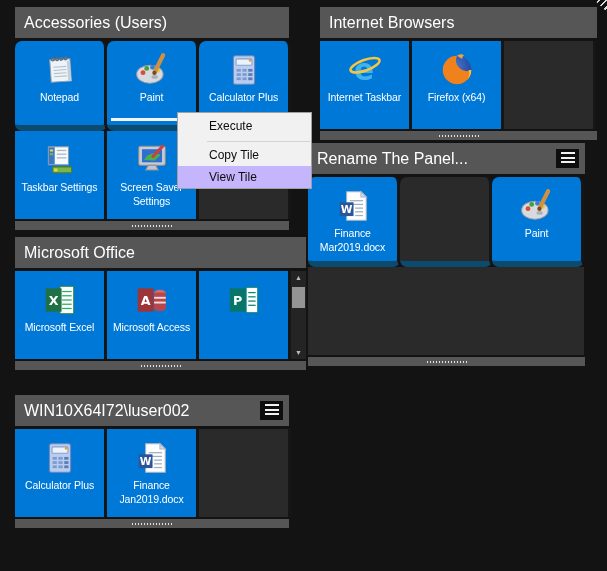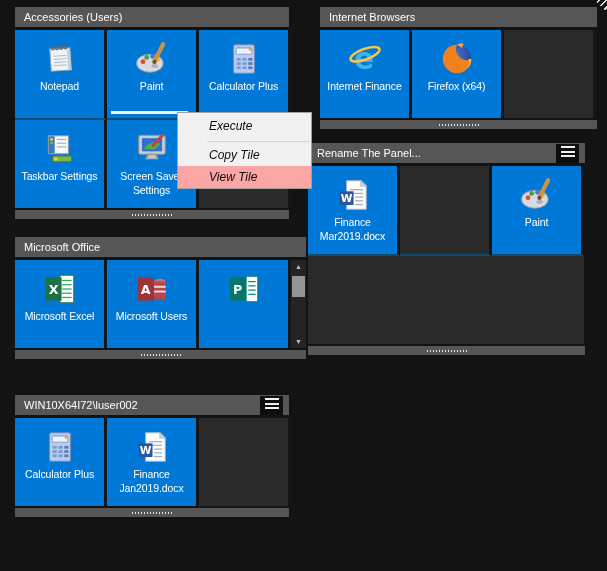--- a/index.html
+++ b/index.html
@@ -10,39 +10,39 @@
   }
   
   .panel{position:absolute;}
   #panel-accessories{left:15px;top:7px;width:274px;}
   #panel-browsers{left:308px;top:7px;width:277px;padding-left:12px;}
   #panel-rename{left:308px;top:143px;width:277px;}
   #panel-office{left:15px;top:237px;width:291px;}
   #panel-user{left:15px;top:395px;width:274px;}
 
   .panel-header{
-    height:20px;background:#565656;color:#fff;font-size:11px;
+    height:31px;background:#565656;color:#fff;font-size:16px;
     display:flex;align-items:center;padding:0 0 0 9px;box-sizing:border-box;
   }
   .panel-header .title{flex:1 1 auto;white-space:nowrap;overflow:hidden;}
   .hamburger{
     width:23px;height:19px;background:#0e0e0e;margin-right:6px;flex:0 0 auto;
     display:flex;align-items:center;justify-content:center;cursor:pointer;
   }
   .hamburger .lines{
     width:14px;height:14px;
     background:repeating-linear-gradient(180deg,#f2f2f2 0 2px,transparent 2px 4.7px);
   }
   .panel-body{margin-top:3px;display:flex;}
   .tiles{
     display:grid;background:transparent;
     grid-template-columns:92px 92px 92px;
   }
   .cell{box-sizing:border-box;border-right:3px solid #161616;position:relative;}
-  .cell.hrow{border-bottom:2px solid #0c4a6e;}
+  .cell.hrow{border-bottom:6px solid #0c4a6e;border-radius:7px;}
   .cell.empty{background:#2a2a2a;}
   .cell.span-all{grid-column:1/-1;border-right:none;background:#2a2a2a;}
   .cell.tile{
     background:#0078d7;cursor:pointer;
     display:flex;flex-direction:column;align-items:center;
     padding-top:11px;
   }
   .tile .ticon{width:36px;height:36px;flex:0 0 auto;}
   .tile .ticon svg{width:36px;height:36px;display:block;}
   .tile .tlabel{
@@ -70,23 +70,23 @@
     color:#bdbdbd;font-size:7px;line-height:7px;cursor:pointer;}
   .sb-track{flex:1 1 auto;position:relative;cursor:pointer;}
   .sb-thumb{position:absolute;left:1px;right:1px;top:3px;height:21px;background:#949494;cursor:pointer;}
 
   
   .ctx-menu{
     position:absolute;left:177px;top:112px;width:135px;z-index:20;
     background:#f1f1f1;border:1px solid #a0a0a0;box-sizing:border-box;
     font-size:12px;color:#0d0d0d;
   }
-  .ctx-item{height:27px;line-height:27px;padding-left:31px;cursor:pointer;font-style:italic;}
+  .ctx-item{height:27px;line-height:27px;padding-left:31px;cursor:pointer;}
   .ctx-item.small{height:22px;line-height:22px;}
-  .ctx-item.highlight{background:#fca5a5;}
+  .ctx-item.highlight{background:#c4b5fd;}
   .ctx-sep{height:1px;background:#d2d2d2;margin:1px 1px 2px 29px;}
 
   
   .corner-stripes{
     position:absolute;top:0;right:0;width:16px;height:14px;
     background:repeating-linear-gradient(135deg,#dcdcdc 0 2px,#131313 2px 5px);
     clip-path:polygon(20% 0,100% 0,100% 85%);
   }
 </style>
 </head>
@@ -205,21 +205,21 @@
   </div>
   <div class="panel-body">
     <div class="tiles" style="grid-template-rows:88px;">
         <div class="cell tile">
           <div class="ticon">
             <svg viewBox="0 0 34 34">
               <text x="16" y="26" font-size="28" font-weight="bold" fill="#41b3ea" text-anchor="middle" font-family="DejaVu Sans, sans-serif">e</text>
               <ellipse cx="17" cy="12.5" rx="14.5" ry="5" fill="none" stroke="#f5c63f" stroke-width="2.4" transform="rotate(-20 17 12.5)"></ellipse>
             </svg>
           </div>
-          <div class="tlabel">Internet Finance</div>
+          <div class="tlabel">Internet Taskbar</div>
         </div>
         <div class="cell tile">
           <div class="ticon">
             <svg viewBox="0 0 34 34">
               <defs>
                 <radialGradient id="ffg" cx="38%" cy="38%" r="75%">
                   <stop offset="0%" stop-color="#4a7bd8"></stop>
                   <stop offset="100%" stop-color="#1f3f8f"></stop>
                 </radialGradient>
               </defs>
@@ -321,21 +321,21 @@
               <rect x="19" y="10" width="11" height="15" fill="#b8474c"></rect>
               <ellipse cx="24.5" cy="25" rx="5.5" ry="2.6" fill="#b8474c"></ellipse>
               <g fill="#f3dcdc">
                 <rect x="19" y="14" width="11" height="1.8"></rect>
                 <rect x="19" y="18.5" width="11" height="1.8"></rect>
               </g>
               <rect x="3.5" y="6" width="15" height="22" fill="#9c3438"></rect>
               <text x="11" y="21.5" font-size="12" font-weight="bold" fill="#fff" text-anchor="middle" font-family="DejaVu Sans, sans-serif">A</text>
             </svg>
           </div>
-          <div class="tlabel">Microsoft Users</div>
+          <div class="tlabel">Microsoft Access</div>
         </div>
         <div class="cell tile">
           <div class="ticon">
             <svg viewBox="0 0 34 34">
               <rect x="19" y="5" width="11" height="24" fill="#ffffff" stroke="#0b8577"></rect>
               <g stroke="#0b8577" stroke-width="1.2">
                 <line x1="21" y1="10" x2="28" y2="10"></line>
                 <line x1="21" y1="14" x2="28" y2="14"></line>
                 <line x1="21" y1="18" x2="28" y2="18"></line>
                 <line x1="21" y1="22" x2="28" y2="22"></line>

